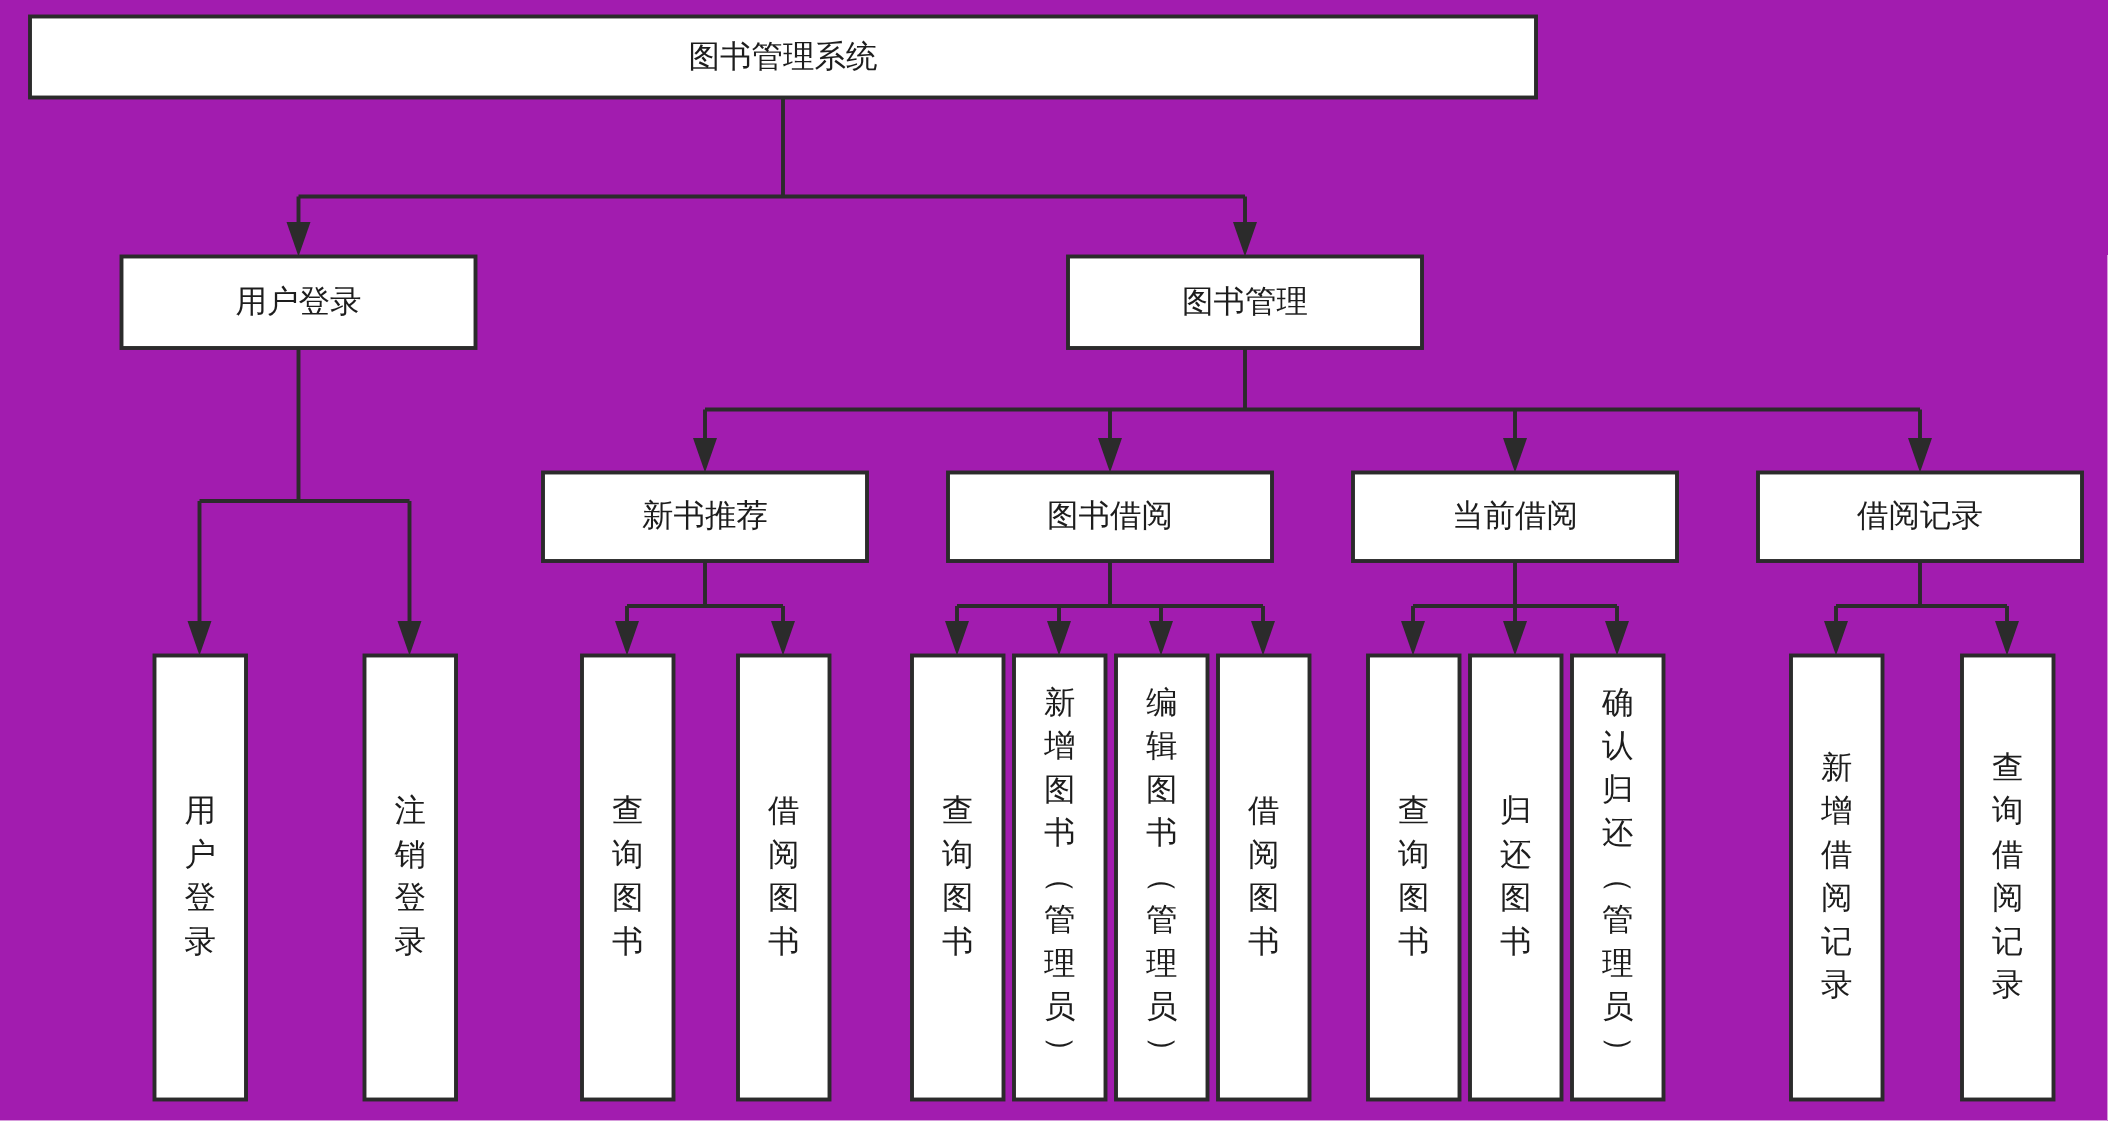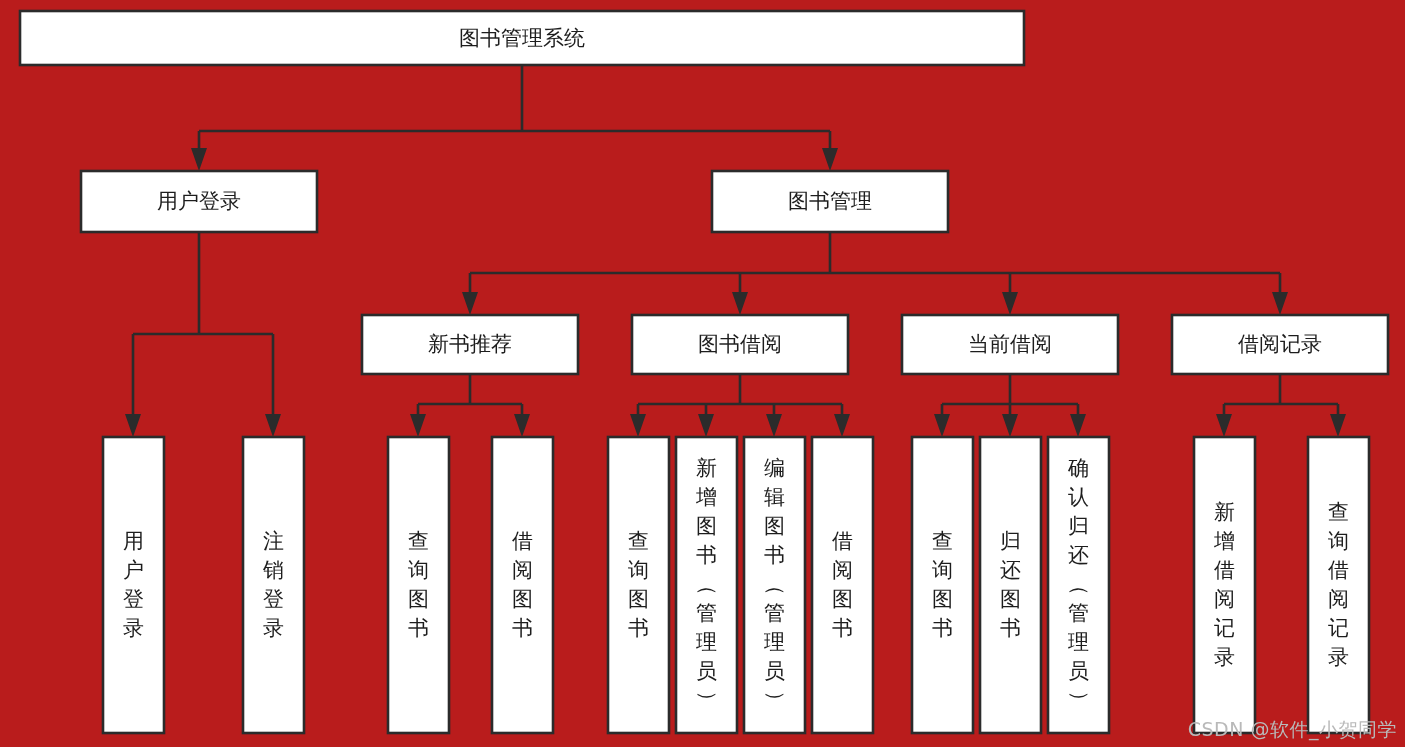--- a/index.html
+++ b/index.html
@@ -10,21 +10,21 @@
   body {
     width: 1405px;
     height: 747px;
     overflow: hidden;
     font-family: "Liberation Sans", "DejaVu Sans", sans-serif;
   }
   #diagram-root {
     position: relative;
     width: 1405px;
     height: 747px;
-    background: #b91c1c;
+    background: #a21caf;
   }
   svg.flow {
     position: absolute;
     left: 0;
     top: 0;
     width: 1405px;
     height: 747px;
     display: block;
   }
   .node-box {
@@ -256,15 +256,14 @@
       <text class="node-label-v" x="1224" y="585" style="letter-spacing: normal;"><tspan x="1224.5" y="512.5">新</tspan><tspan x="1224.5" y="541.5">增</tspan><tspan x="1224.5" y="570.5">借</tspan><tspan x="1224.5" y="599.5">阅</tspan><tspan x="1224.5" y="628.5">记</tspan><tspan x="1224.5" y="657.5">录</tspan></text>
     </g>
 
     <g>
       <rect class="node-box" x="1308" y="437" width="61" height="296"></rect>
       <text class="node-label-v" x="1338" y="585" style="letter-spacing: normal;"><tspan x="1338.5" y="512.5">查</tspan><tspan x="1338.5" y="541.5">询</tspan><tspan x="1338.5" y="570.5">借</tspan><tspan x="1338.5" y="599.5">阅</tspan><tspan x="1338.5" y="628.5">记</tspan><tspan x="1338.5" y="657.5">录</tspan></text>
     </g>
 
   </svg>
 
-  <div class="watermark-text">CSDN @软件_小贺同学</div>
 
 </div>
 
 </body></html>

